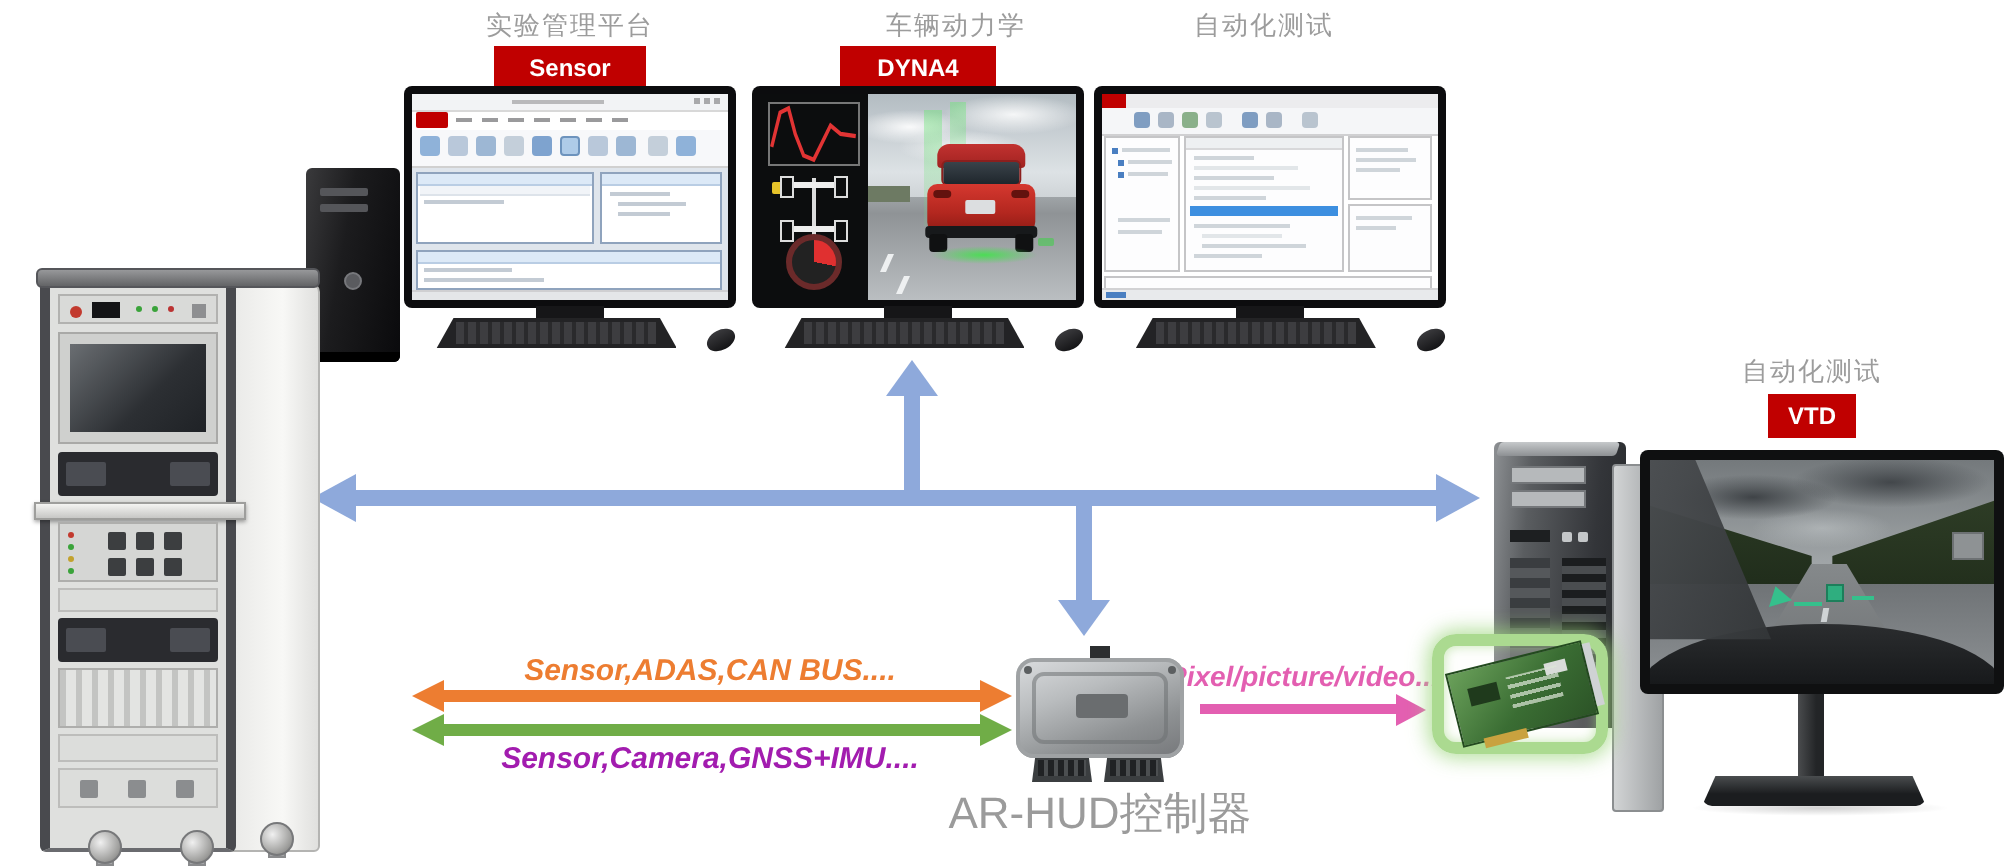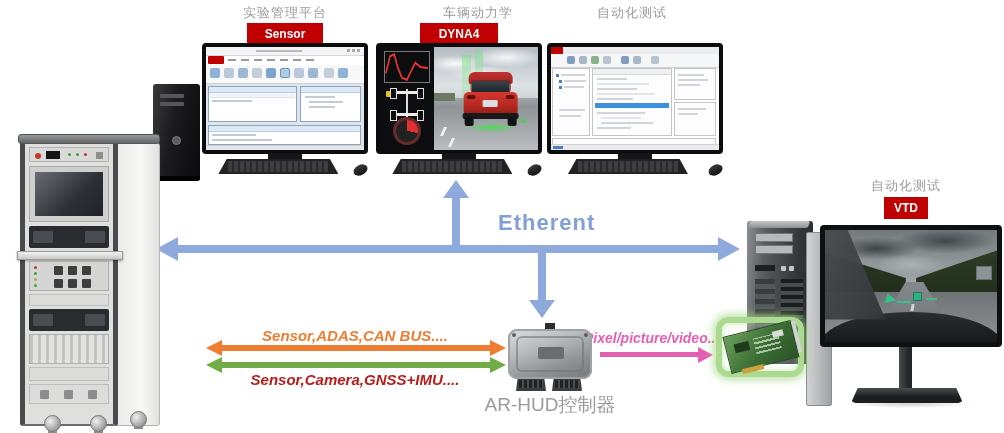--- a/index.html
+++ b/index.html
@@ -428,46 +428,45 @@
     <div class="mouse"></div>
   </div>
 
   <div class="busbar" style="left:176px;top:245px;width:542px;height:8px;"></div>
   <div class="tri" style="left:156px;top:237px;border-top:12px solid transparent;border-bottom:12px solid transparent;border-right:22px solid #8EA9DB;"></div>
   <div class="tri" style="left:718px;top:237px;border-top:12px solid transparent;border-bottom:12px solid transparent;border-left:22px solid #8EA9DB;"></div>
   <div class="busbar" style="left:452px;top:197px;width:8px;height:49px;"></div>
   <div class="tri" style="left:443px;top:180px;border-left:13px solid transparent;border-right:13px solid transparent;border-bottom:18px solid #8EA9DB;"></div>
   <div class="busbar" style="left:538px;top:253px;width:8px;height:48px;"></div>
   <div class="tri" style="left:529px;top:300px;border-left:13px solid transparent;border-right:13px solid transparent;border-top:18px solid #8EA9DB;"></div>
-  <div class="bus-label">Etherent</div>
 
   <div class="link-label" style="left:210px;top:327px;width:290px;color:#ED7D31;">Sensor,ADAS,CAN BUS....</div>
   <div class="busbar" style="left:222px;top:345px;width:268px;height:6px;background:#ED7D31;"></div>
   <div class="tri" style="left:206px;top:340px;border-top:8px solid transparent;border-bottom:8px solid transparent;border-right:16px solid #ED7D31;"></div>
   <div class="tri" style="left:490px;top:340px;border-top:8px solid transparent;border-bottom:8px solid transparent;border-left:16px solid #ED7D31;"></div>
 
   <div class="busbar" style="left:222px;top:362px;width:268px;height:6px;background:#70AD47;"></div>
   <div class="tri" style="left:206px;top:357px;border-top:8px solid transparent;border-bottom:8px solid transparent;border-right:16px solid #70AD47;"></div>
   <div class="tri" style="left:490px;top:357px;border-top:8px solid transparent;border-bottom:8px solid transparent;border-left:16px solid #70AD47;"></div>
-  <div class="link-label" style="left:210px;top:371px;width:290px;color:#b91c1c;">Sensor,Camera,GNSS+IMU....</div>
+  <div class="link-label" style="left:210px;top:371px;width:290px;color:#a21caf;">Sensor,Camera,GNSS+IMU....</div>
 
   <div class="ecu-topblk"></div>
   <div class="ecu-body">
     <div class="ecu-ridge"></div>
     <div class="ecu-tag"></div>
     <span class="ecu-bolt" style="left:4px;top:4px;"></span>
     <span class="ecu-bolt" style="right:4px;top:4px;"></span>
   </div>
   <div class="ecu-conn" style="left:516px;">
       <div class="ecu-pins"></div>
     </div>
   <div class="ecu-conn" style="left:552px;">
       <div class="ecu-pins"></div>
     </div>
-  <div class="dev-label" style="left:470px;top:392px;width:160px;font-size:19px;">AR-HUD控制器</div>
+  <div class="dev-label" style="left:470px;top:392px;width:160px;font-size:22px;">AR-HUD控制器</div>
 
   <div class="link-label" style="left:584px;top:330px;width:134px;font-size:14px;color:#E35FB1;">Pixel/picture/video...</div>
   <div class="busbar" style="left:600px;top:352px;width:98px;height:5px;background:#E35FB1;"></div>
   <div class="tri" style="left:698px;top:347px;border-top:8px solid transparent;border-bottom:8px solid transparent;border-left:15px solid #E35FB1;"></div>
 
   <div class="tower-right">
     <span class="tr-top"></span>
     <span class="tr-bay" style="top:12px;"></span>
     <span class="tr-bay" style="top:24px;"></span>
     <span class="tr-lcd"></span>

